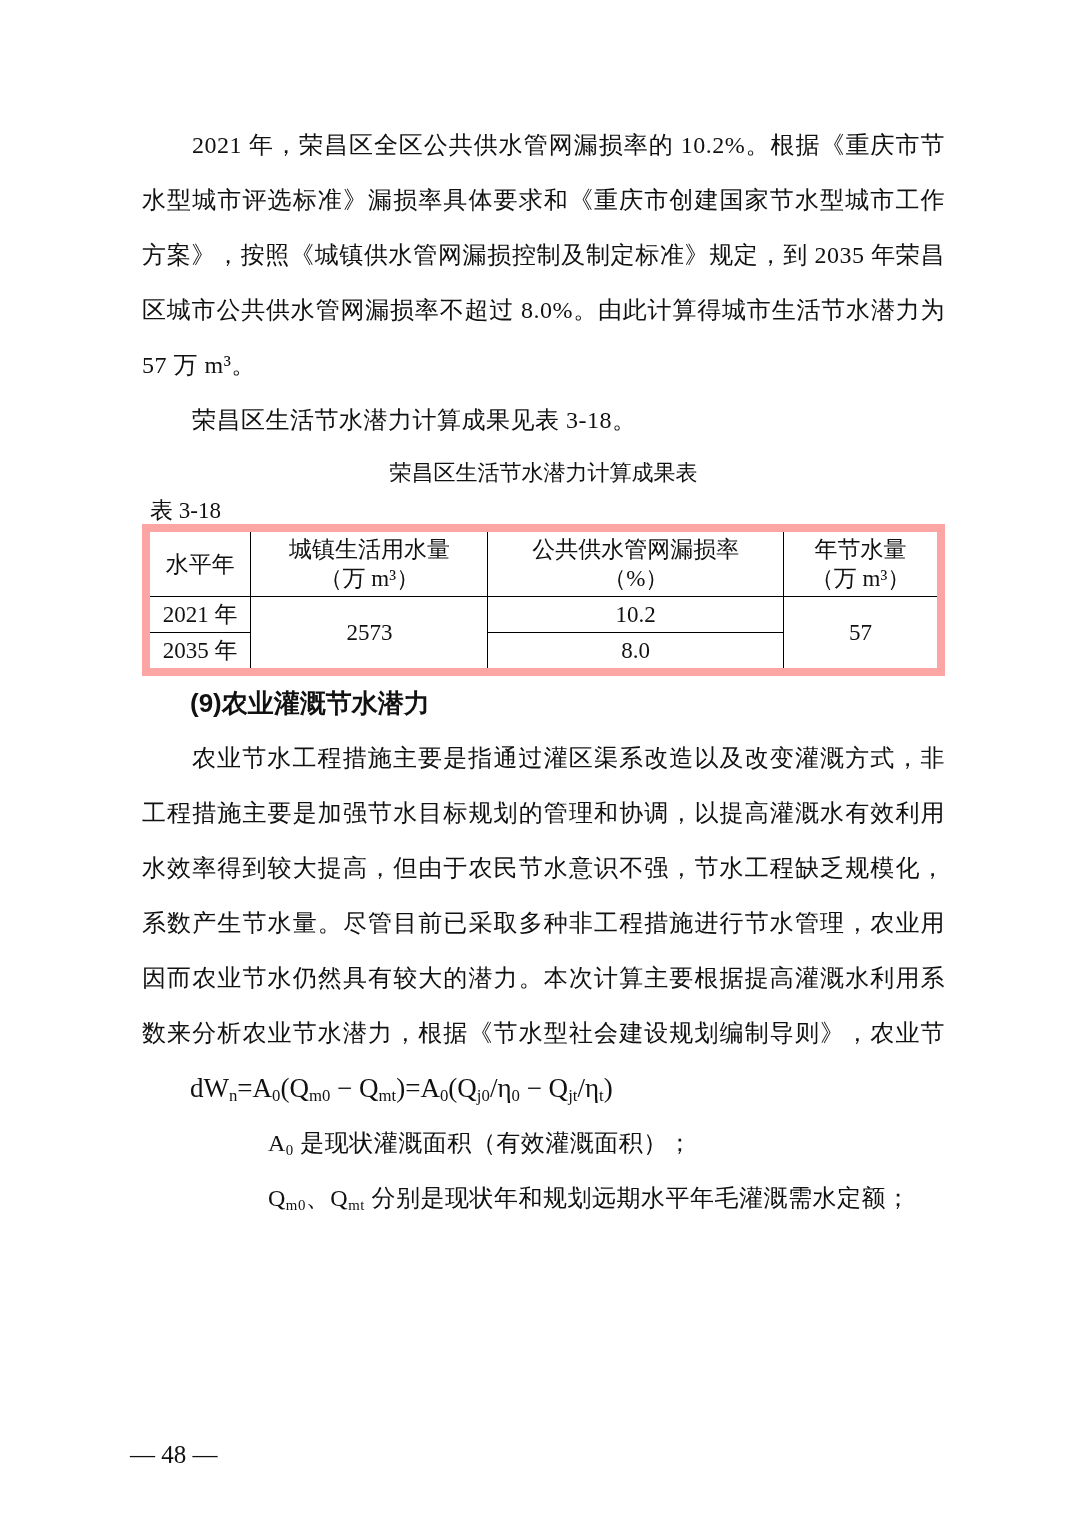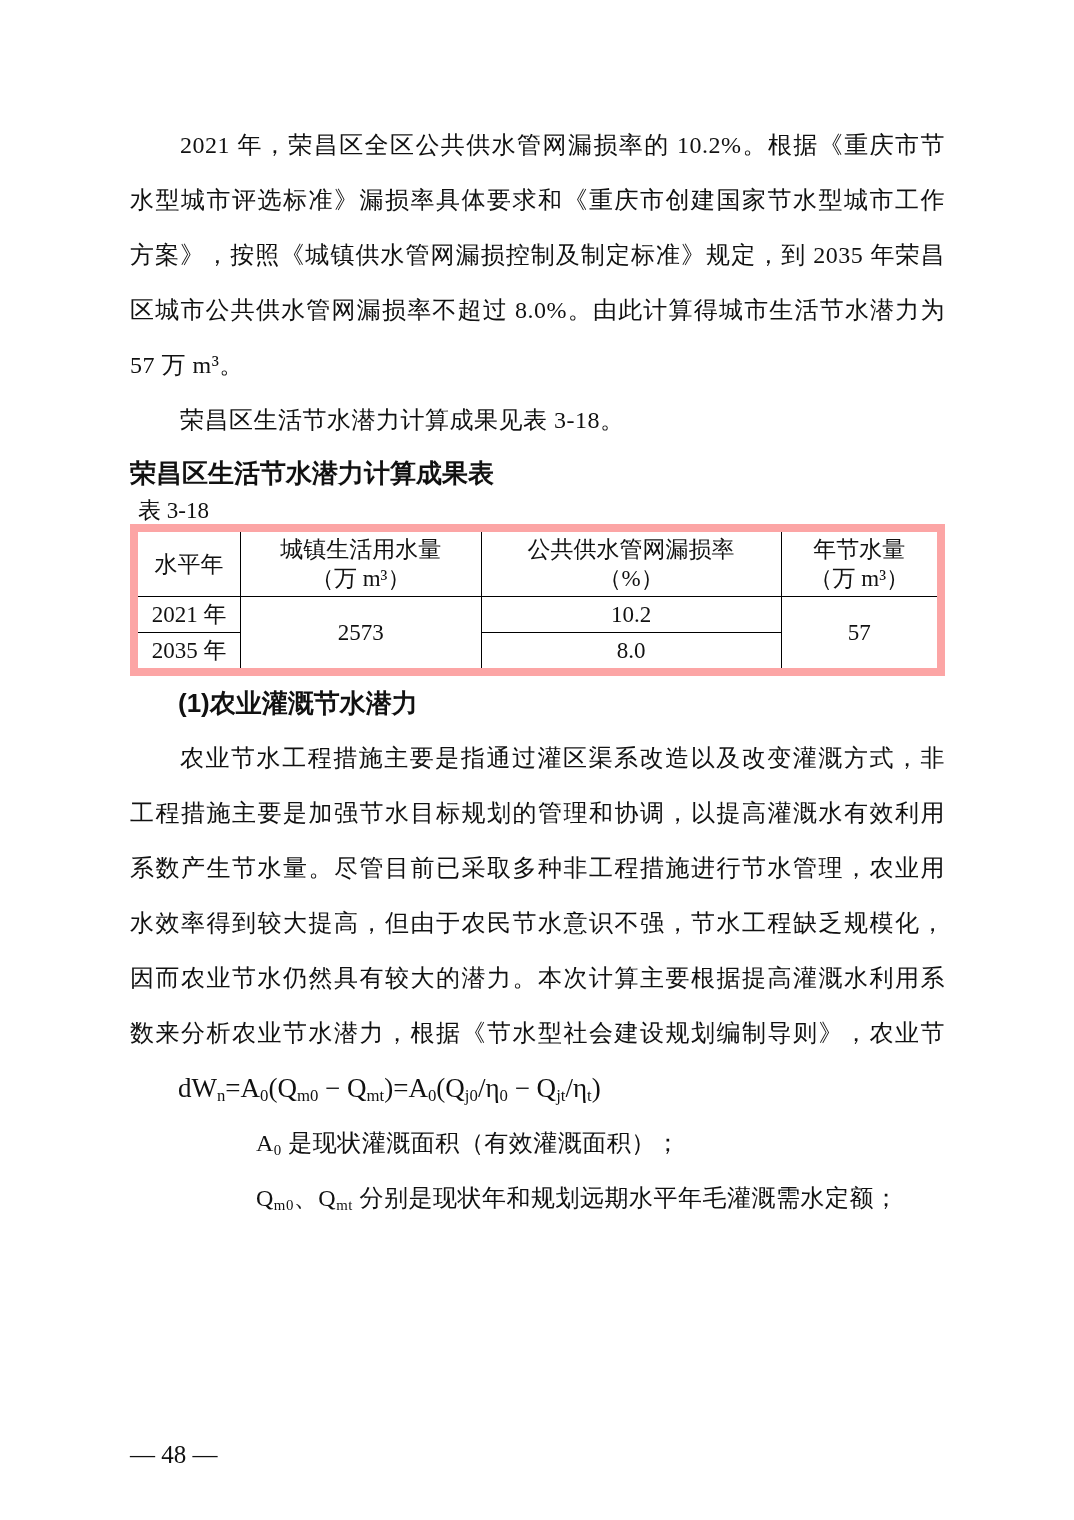--- a/index.html
+++ b/index.html
@@ -9,21 +9,21 @@
     height: 1520px;
     margin: 0 auto;
     background: #ffffff;
     color: #111;
     font-family: "Liberation Serif", "DejaVu Serif", serif;
     overflow: hidden;
     box-sizing: border-box;
   }
   .content {
     position: absolute;
-    left: 130px;
+    left: 142px;
     right: 129px;
     top: 0;
   }
   .spacer-top { height: 118px; }
   .line {
     height: 55px;
     line-height: 55px;
     font-size: 24px;
     letter-spacing: 0.5px;
     white-space: nowrap;
@@ -33,22 +33,23 @@
     text-align: justify;
     text-align-last: justify;
     text-justify: inter-character;
   }
   .indent { text-indent: 50px; }
   .indent2 { padding-left: 126px; }
   .indent1 { padding-left: 48px; }
   .table-title {
     height: 50px;
     line-height: 50px;
-    font-size: 26px;
-    font-weight: bold;
+    text-align: center;
+    font-size: 22px;
+    font-weight: normal;
     font-family: "Liberation Sans", "DejaVu Sans", sans-serif;
   }
   .table-caption {
     height: 26px;
     line-height: 26px;
     font-size: 23px;
     padding-left: 8px;
   }
   table.data {
     width: 100%;
@@ -151,27 +152,27 @@
           <td>10.2</td>
           <td rowspan="2">57</td>
         </tr>
         <tr class="trow">
           <td>2035 年</td>
           <td>8.0</td>
         </tr>
       </tbody>
     </table>
 
-    <div class="section-heading">(1)农业灌溉节水潜力</div>
+    <div class="section-heading">(9)农业灌溉节水潜力</div>
 
     <div>
       <div class="line just indent">农业节水工程措施主要是指通过灌区渠系改造以及改变灌溉方式，非</div>
       <div class="line just">工程措施主要是加强节水目标规划的管理和协调，以提高灌溉水有效利用</div>
+      <div class="line just">水效率得到较大提高，但由于农民节水意识不强，节水工程缺乏规模化，</div>
       <div class="line just">系数产生节水量。尽管目前已采取多种非工程措施进行节水管理，农业用</div>
-      <div class="line just">水效率得到较大提高，但由于农民节水意识不强，节水工程缺乏规模化，</div>
       <div class="line just">因而农业节水仍然具有较大的潜力。本次计算主要根据提高灌溉水利用系</div>
       <div class="line just">数来分析农业节水潜力，根据《节水型社会建设规划编制导则》，农业节</div>
     </div>
 
     <div class="formula-line indent1"><span>dW</span><sub>n</sub><span>=A</span><sub>0</sub><span>(Q</span><sub>m0</sub><span> − Q</span><sub>mt</sub><span>)=A</span><sub>0</sub><span>(Q</span><sub>j0</sub><span>/η</span><sub>0</sub><span> − Q</span><sub>jt</sub><span>/η</span><sub>t</sub><span>)</span></div>
 
     <div class="def-line indent2"><span>A</span><sub>0</sub><span> 是现状灌溉面积（有效灌溉面积）；</span></div>
     <div class="def-line indent2"><span>Q</span><sub>m0</sub><span>、Q</span><sub>mt</sub><span> 分别是现状年和规划远期水平年毛灌溉需水定额；</span></div>
   </div>
 

